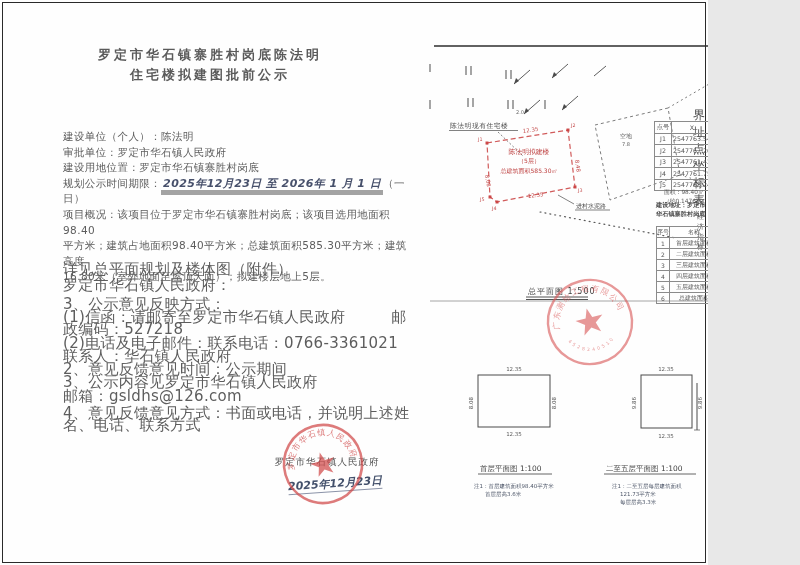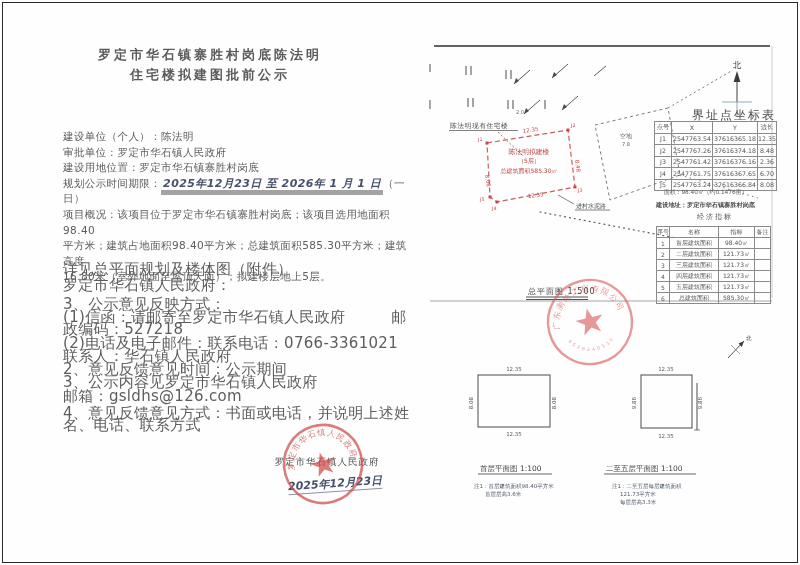--- a/index.html
+++ b/index.html
@@ -1,16 +1,16 @@
 <!DOCTYPE html>
 <html><head>
 <meta charset="utf-8">
 <style>
   html,body{margin:0;padding:0;background:#e8e8e8;}
-  .page{position:relative;width:800px;height:565px;background:#fefefe;
+  .page{position:relative;width:708px;height:565px;background:#fefefe;
         font-family:"DejaVu Sans",sans-serif;overflow:hidden;}
   .frame{position:absolute;inset:2px;border:1px solid #2a2a2a;pointer-events:none;}
   .abs{position:absolute;}
   .title{width:300px;left:60px;top:45px;text-align:center;color:#5a5a5a;
          font-weight:bold;font-size:13px;letter-spacing:3px;line-height:20px;}
   .info{left:63px;top:129px;width:352px;color:#5d5d5d;font-size:10.5px;
         line-height:15.6px;letter-spacing:.4px;}
   .items{left:63px;top:263px;width:352px;color:#5d5d5d;font-size:15px;
          line-height:12.3px;letter-spacing:.3px;}
   .items div{margin:0 0 0 0;}

